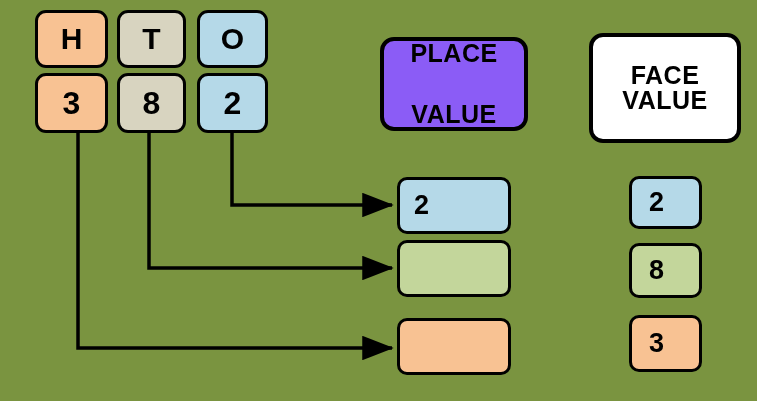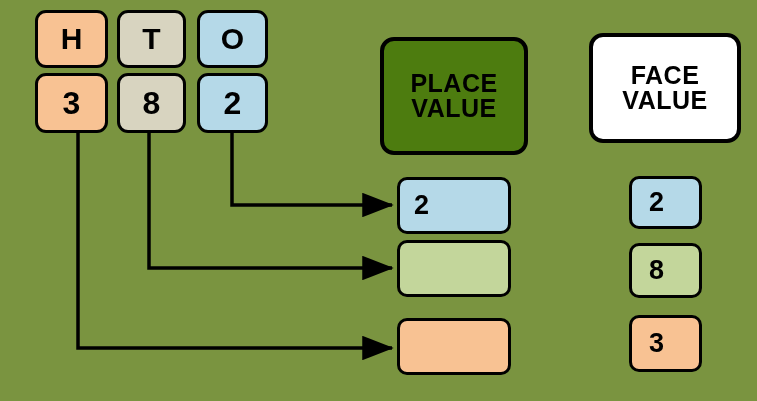--- a/index.html
+++ b/index.html
@@ -111,21 +111,21 @@
   <div class="card digit-card" style="left:35px; top:73px; width:73px; height:60px; background:#f8c293;">
     <span>3</span>
   </div>
   <div class="card digit-card" style="left:117px; top:73px; width:69px; height:60px; background:#d8d4c0;">
     <span>8</span>
   </div>
   <div class="card digit-card" style="left:197px; top:73px; width:71px; height:60px; background:#b5d9e8;">
     <span>2</span>
   </div>
 
-  <div class="card banner" style="left:380px; top:37px; width:148px; height:118px; background:#4d7c0f;">
+  <div class="card banner" style="left:380px; top:37px; width:148px; height:94px; background:#8b5cf6;justify-content:space-between;">
     <span>PLACE</span>
     <span>VALUE</span>
   </div>
   <div class="card banner" style="left:589px; top:33px; width:152px; height:110px; background:#ffffff;">
     <span>FACE</span>
     <span>VALUE</span>
   </div>
 
   <div class="card slot" style="left:397px; top:177px; width:114px; height:57px; background:#b5d9e8;">
     <span>2</span>

